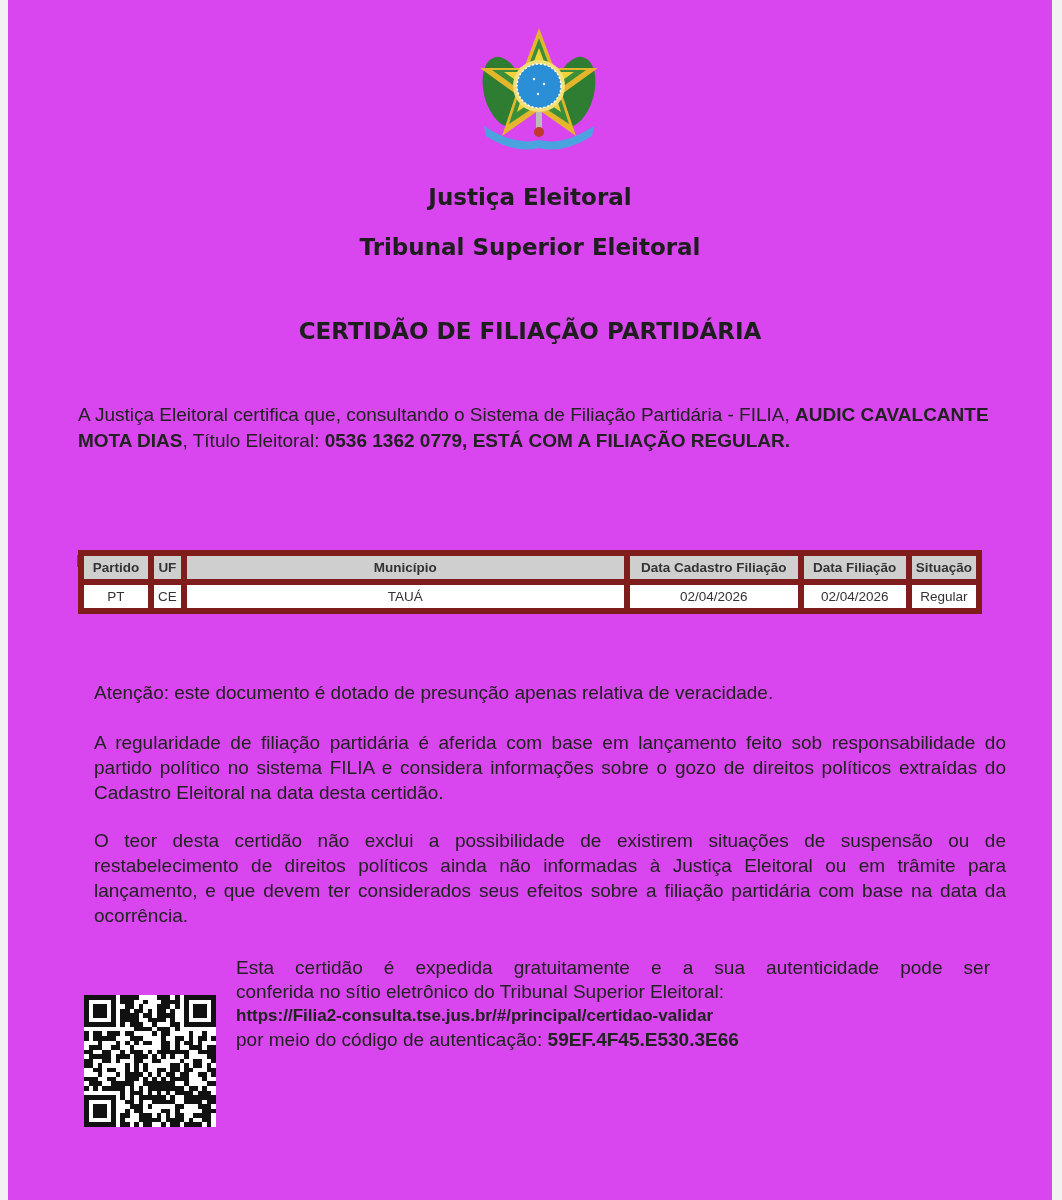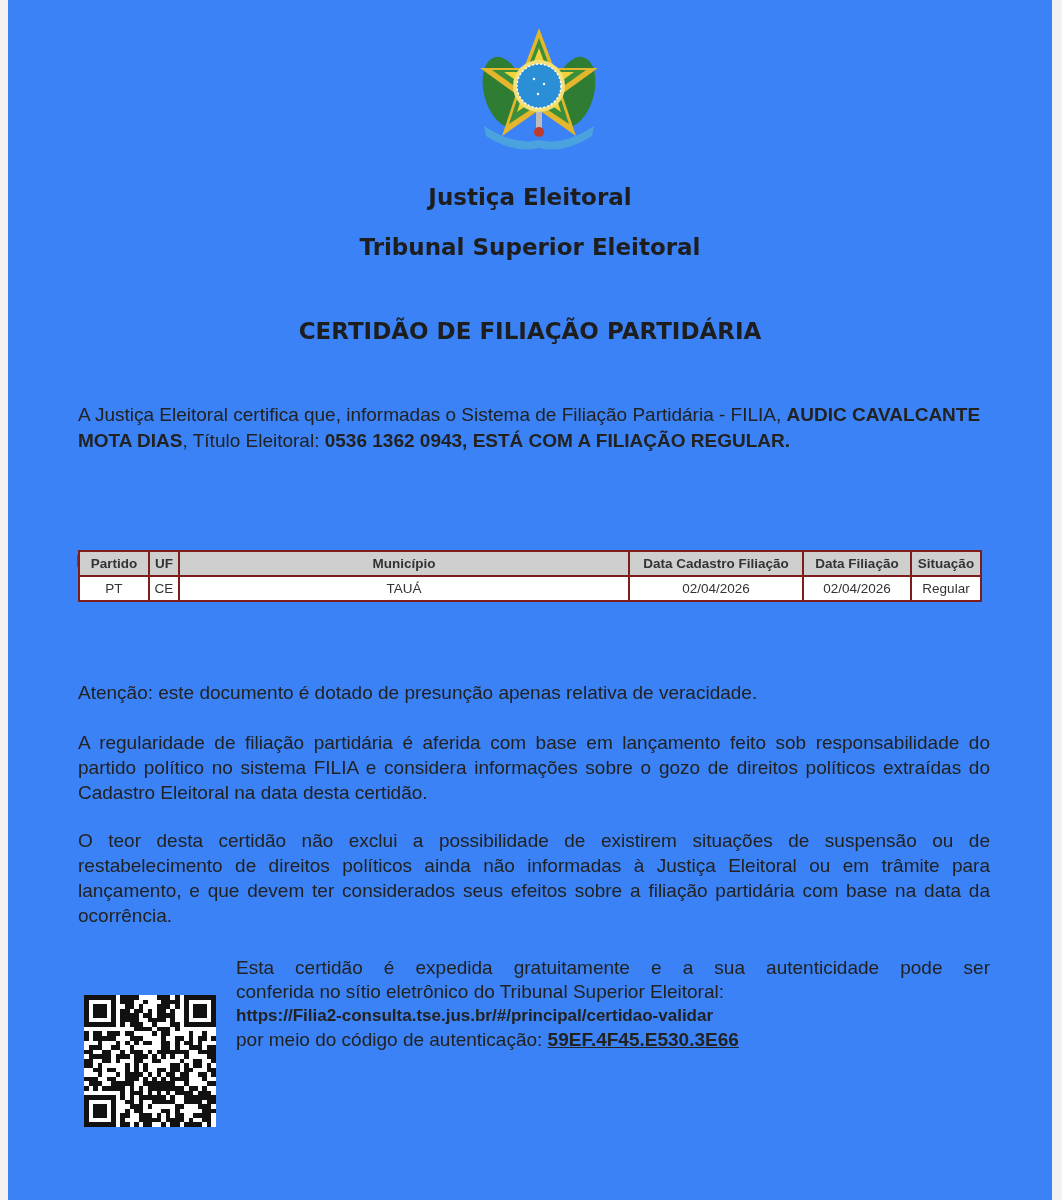--- a/index.html
+++ b/index.html
@@ -3,21 +3,21 @@
 <meta charset="utf-8">
 <style>
   html, body { margin: 0; padding: 0; }
   body {
     width: 1062px; height: 1200px; background: #f2f2f2;
     font-family: "Liberation Sans", sans-serif; color: #222;
     position: relative; overflow: hidden;
   }
   .page {
     position: absolute; left: 8px; top: 0; width: 1044px; height: 1200px;
-    background: #3b82f6;
+    background: #d946ef;
   }
   .emblem { position: absolute; left: 466px; top: 24px; width: 130px; height: 130px; }
   .h1 {
     position: absolute; left: 0; width: 1044px; text-align: center;
     font-family: "DejaVu Sans", sans-serif; font-weight: bold; color: #1e1e1e;
   }
   .h-justica { top: 184px; font-size: 23px; }
   .h-tribunal { top: 234px; font-size: 23px; }
   .h-certidao { top: 318px; font-size: 23px; }
   .intro {
@@ -26,39 +26,39 @@
   }
   .intro b { font-weight: bold; }
   .table-caption {
     position: absolute; left: 68px; top: 552px; font-size: 18px; color: #333; font-family: Liberation Mono, monospace;
   }
   table.filia {
     position: absolute; left: 70px; top: 550px; width: 904px;
     border-collapse: collapse; font-size: 13.5px;
   }
   table.filia th, table.filia td {
-    border: 2px solid #7f1d1d; text-align: center; padding: 3px 4px; height: 17px;
+    border: 6px solid #7f1d1d; text-align: center; padding: 3px 4px; height: 17px;
   }
   table.filia th { background: #cfcfcf; font-weight: bold; color: #333; }
   table.filia td { background: #fff; color: #333; }
   .para {
-    position: absolute; left: 70px; width: 912px; font-size: 19px;
+    position: absolute; left: 86px; width: 912px; font-size: 19px;
     line-height: 25px; text-align: justify; color: #222;
   }
   .p-atencao { top: 680px; }
   .p-regular { top: 730px; }
   .p-teor { top: 828px; }
   .qr { position: absolute; left: 74px; top: 995px; width: 136px; height: 132px; }
   .validation {
     position: absolute; left: 228px; top: 956px; width: 754px;
     font-size: 19px; line-height: 24px; color: #222;
   }
   .validation .justify { text-align: justify; text-align-last: justify; }
   .validation .url { font-size: 17px; font-weight: bold; }
-  .validation .code { font-weight: bold; text-decoration: underline; }
+  .validation .code { font-weight: bold; }
 </style>
 </head>
 <body>
 
 <div class="page">
 
   <svg class="emblem" viewBox="0 0 130 130">
 
     <ellipse cx="30" cy="68" rx="20" ry="36" fill="#2f7d32" transform="rotate(-15 30 68)"></ellipse>
     <ellipse cx="100" cy="68" rx="20" ry="36" fill="#2f7d32" transform="rotate(15 100 68)"></ellipse>
@@ -78,21 +78,21 @@
     <circle cx="65" cy="108" r="5" fill="#c0392b"></circle>
 
     <path d="M10 102 Q40 122 65 116 Q90 122 120 102 L118 112 Q90 130 65 124 Q40 130 12 112 Z" fill="#4aa3df"></path>
   </svg>
 
   <div class="h1 h-justica">Justiça Eleitoral</div>
   <div class="h1 h-certidao">CERTIDÃO DE FILIAÇÃO PARTIDÁRIA</div>
   <div class="h1 h-tribunal">Tribunal Superior Eleitoral</div>
 
   <div class="intro">
-    <span>A Justiça Eleitoral certifica que, informadas o Sistema de Filiação Partidária - FILIA, </span><b>AUDIC CAVALCANTE MOTA DIAS</b><span>, Título Eleitoral: </span><b>0536 1362 0943</b><b>, ESTÁ COM A FILIAÇÃO REGULAR.</b>
+    <span>A Justiça Eleitoral certifica que, consultando o Sistema de Filiação Partidária - FILIA, </span><b>AUDIC CAVALCANTE MOTA DIAS</b><span>, Título Eleitoral: </span><b>0536 1362 0779</b><b>, ESTÁ COM A FILIAÇÃO REGULAR.</b>
   </div>
 
   <div class="table-caption">Dados da Filiação Partidária</div>
 
   <table class="filia">
     <colgroup>
       <col style="width:70px">
         <col style="width:30px">
         <col>
         <col style="width:174px">

